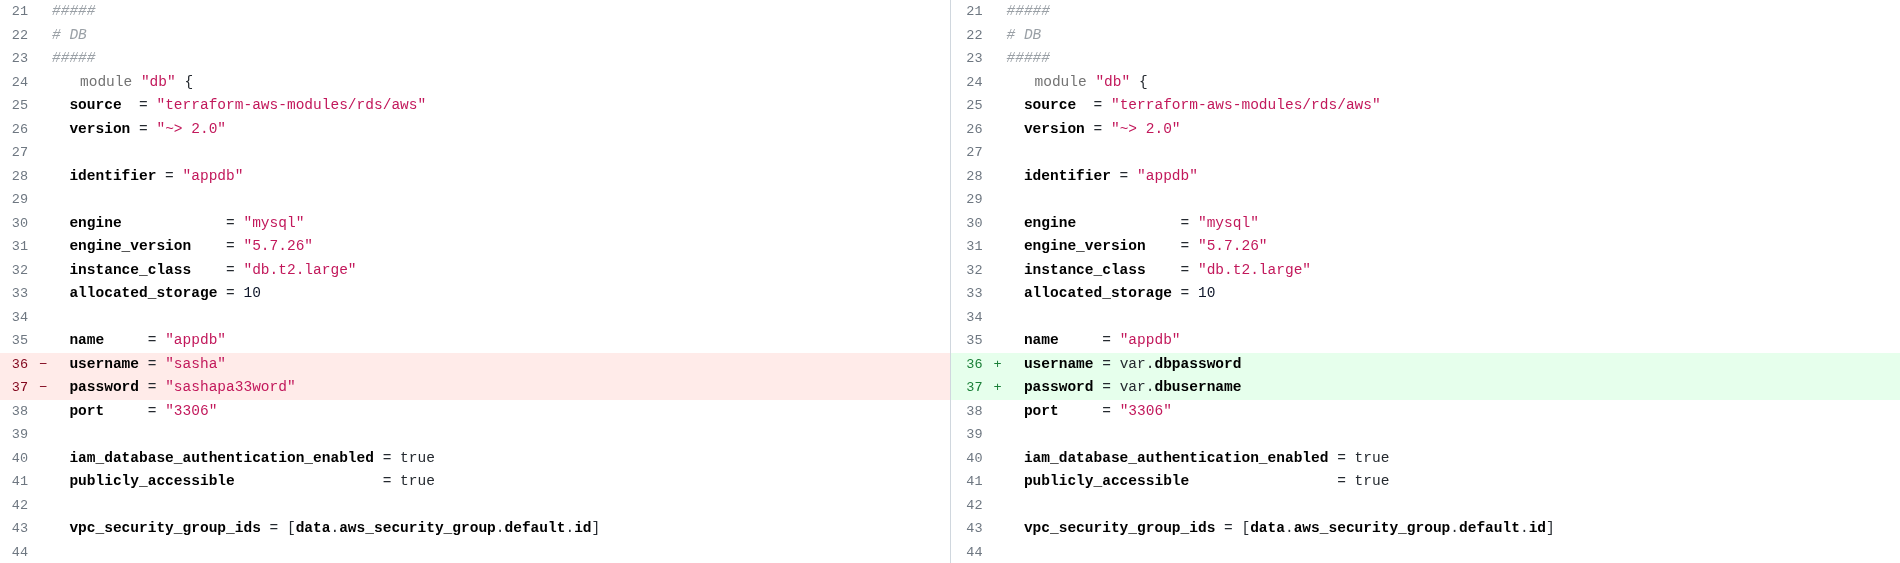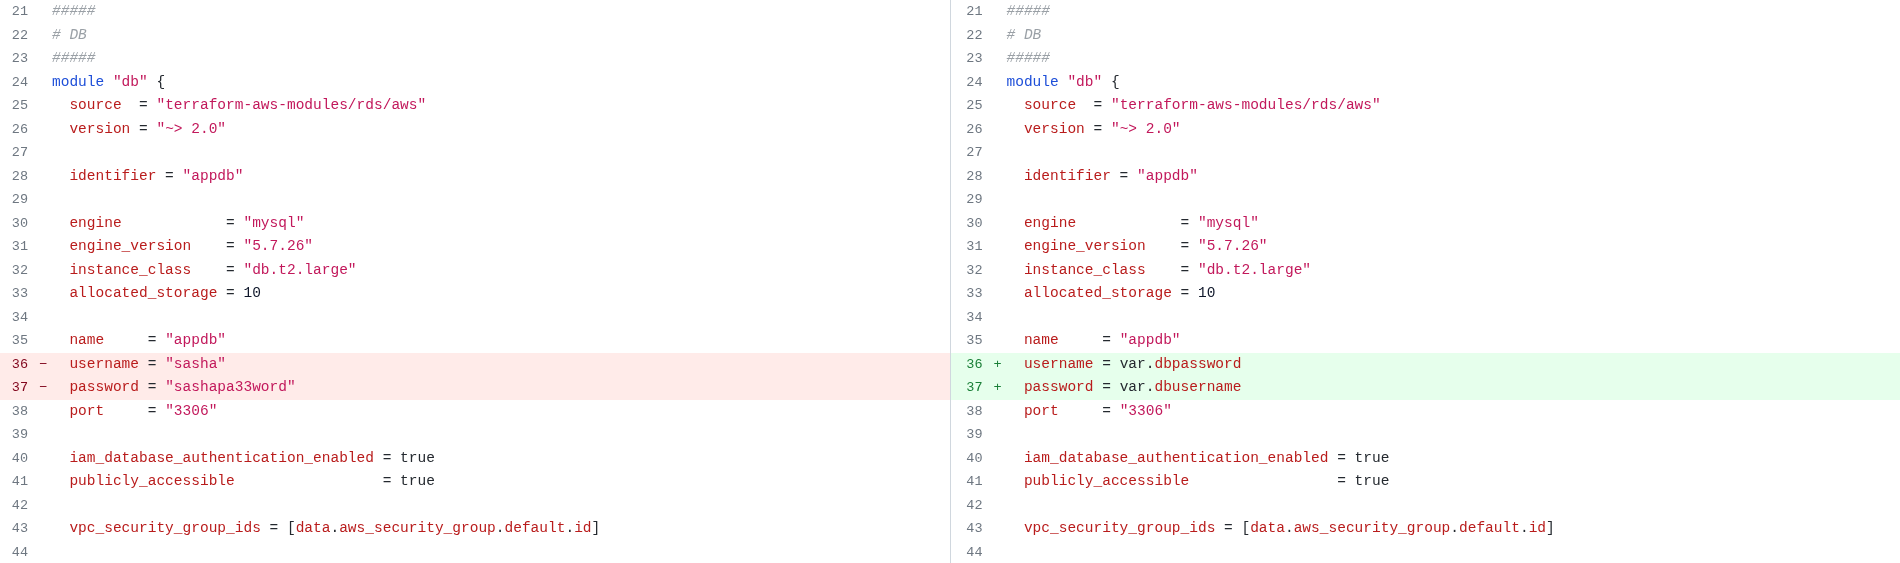--- a/index.html
+++ b/index.html
@@ -49,22 +49,22 @@
   padding-left: 2px;
   color: #24292f;
 }
 .row.del { background: #ffebe9; }
 .row.del .gutter, .row.del .marker { background: #ffebe9; color: #82071e; }
 .row.add { background: #e6ffec; }
 .row.add .gutter, .row.add .marker { background: #e6ffec; color: #1a7f37; }
 
 
 .cm { color: #9aa0a6; font-style: italic; }   
-.kw { color: #1d4ed8; }                        
-.id { color: #b91c1c; }                        
+.kw { color: #737373; margin-left: 28px; }                        
+.id { color: #000000; font-weight: bold; }                        
 .str { color: #c2185b; }                       
 .num { color: #0f172a; }
 .bool { color: #24292f; font-weight: normal; }
 .punc { color: #24292f; }                       
 .white { color: #24292f; }
 </style>
 </head>
 <body>
 
 <div class="pane left" id="left-pane">

